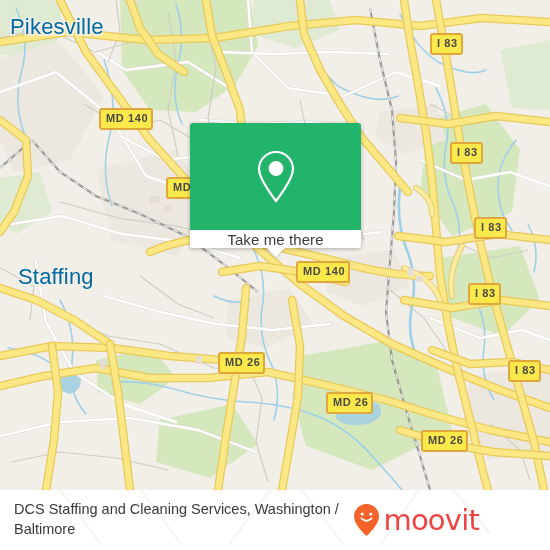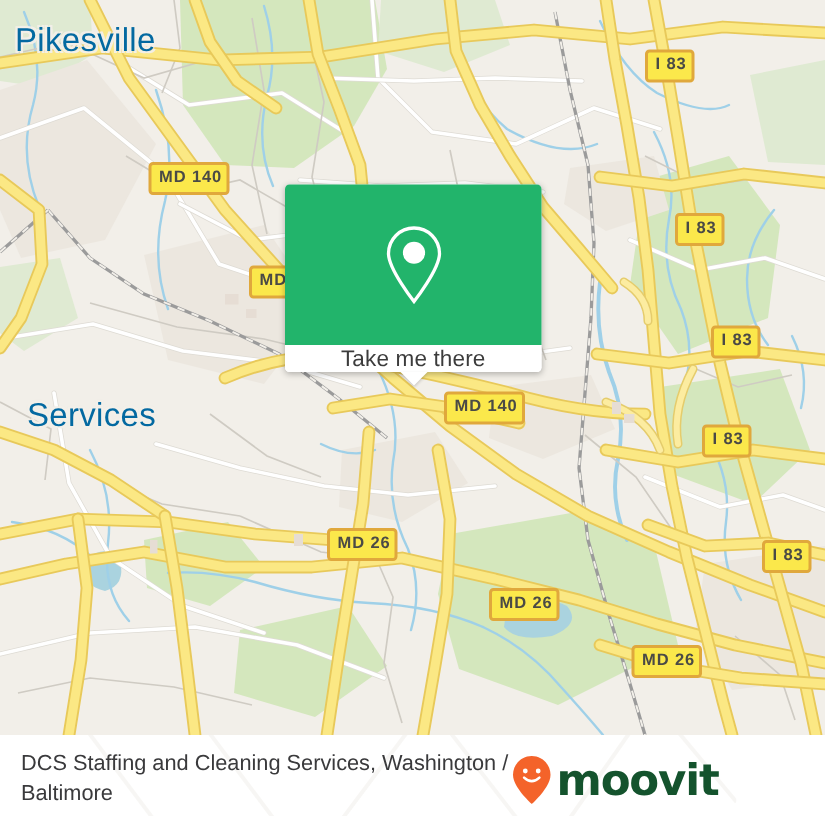--- a/index.html
+++ b/index.html
@@ -153,22 +153,22 @@
   }
   #moovit-logo {
     position: relative;
     display: flex;
     align-items: center;
     gap: 3px;
   }
   #moovit-wordmark {
     font-family: "DejaVu Sans", sans-serif;
     font-size: 29px;
-    font-weight: bold;
-    color: #14532d;
+    font-weight: normal;
+    color: #ef4444;
     letter-spacing: -.8px;
     line-height: 1;
   }
 </style>
 </head>
 <body>
 
 <div id="app">
 
   <div id="map-area">
@@ -369,21 +369,21 @@
         <rect class="bldg" x="150" y="196" width="9" height="7"></rect>
         <rect class="bldg" x="164" y="206" width="7" height="6"></rect>
         <rect class="bldg" x="408" y="268" width="6" height="8"></rect>
         <rect class="bldg" x="416" y="276" width="7" height="6"></rect>
         <rect class="bldg" x="100" y="360" width="5" height="9"></rect>
         <rect class="bldg" x="196" y="356" width="6" height="8"></rect>
       </g>
     </svg>
 
     <div class="place-label" style="left:10px; top:14px;">Pikesville</div>
-    <div class="place-label" style="left:18px; top:264px;">Services</div>
+    <div class="place-label" style="left:18px; top:264px;">Staffing</div>
 
     <div class="shield" style="left:99px;  top:108px;">MD 140</div>
     <div class="shield" style="left:166px; top:177px;">MD 140</div>
     <div class="shield" style="left:296px; top:261px;">MD 140</div>
     <div class="shield" style="left:218px; top:352px;">MD 26</div>
     <div class="shield" style="left:326px; top:392px;">MD 26</div>
     <div class="shield" style="left:421px; top:430px;">MD 26</div>
     <div class="shield" style="left:430px; top:33px;">I 83</div>
     <div class="shield" style="left:450px; top:142px;">I 83</div>
     <div class="shield" style="left:474px; top:217px;">I 83</div>

